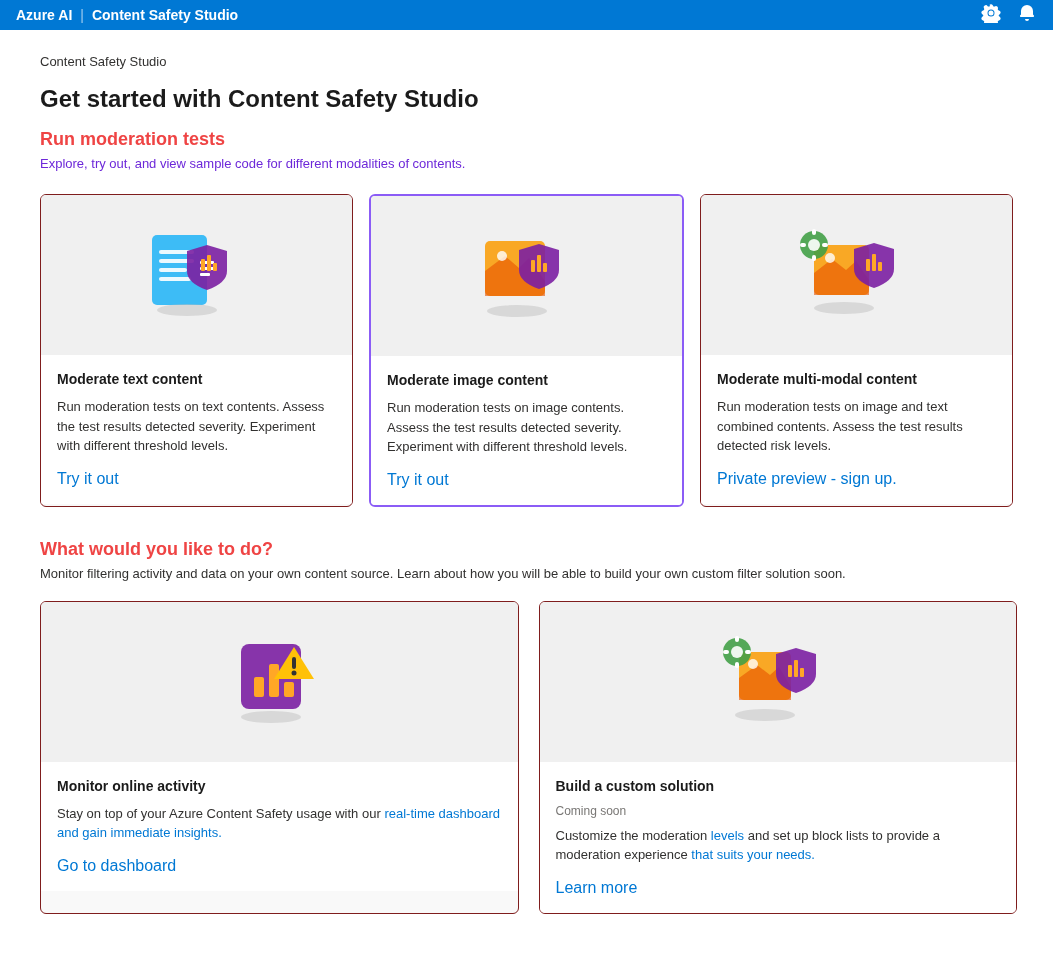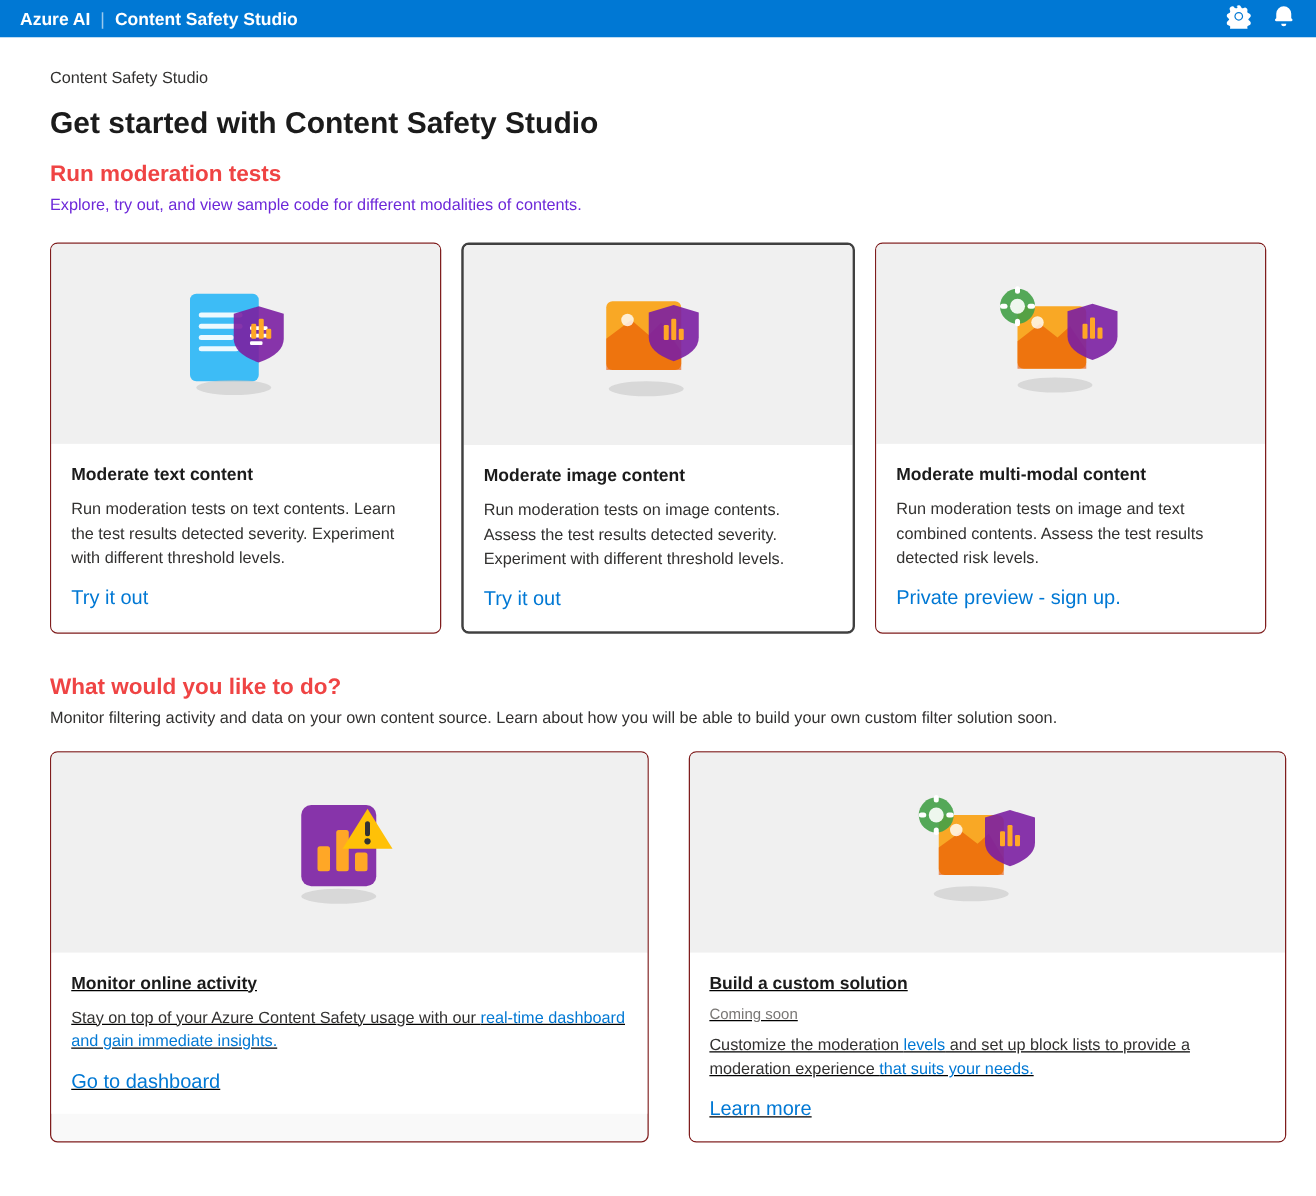--- a/index.html
+++ b/index.html
@@ -82,21 +82,21 @@
       background: #f9f9f9;
       border-radius: 6px;
       flex: 1;
       padding: 0;
       overflow: hidden;
       border: 1px solid #7f1d1d;
       position: relative;
     }
 
     .card.highlighted {
-      border: 2px solid #404040;
+      border: 2px solid #8b5cf6;
     }
 
     .card-image-area {
       background: #f0f0f0;
       height: 160px;
       display: flex;
       align-items: center;
       justify-content: center;
       position: relative;
     }
@@ -121,22 +121,21 @@
     }
 
     .card-desc a {
       color: #0078d4;
       text-decoration: none;
     }
 
     
     .cards-row-2 {
       display: flex;
-      gap: 32px;
-      text-decoration: underline;
+      gap: 20px;
     }
 
     .card-2 {
       flex: 0 0 calc(50% - 8px);
       max-width: calc(50% - 8px);
     }
 
     
     .section2-desc {
       font-size: 13px;
@@ -203,21 +202,21 @@
           <rect x="63" y="52" width="14" height="3" rx="1" fill="white"></rect>
           <rect x="63" y="58" width="10" height="3" rx="1" fill="white"></rect>
 
           <rect x="64" y="44" width="4" height="12" rx="1" fill="#FFA726"></rect>
           <rect x="70" y="40" width="4" height="16" rx="1" fill="#FFA726"></rect>
           <rect x="76" y="48" width="4" height="8" rx="1" fill="#FFA726"></rect>
         </svg>
       </div>
       <div class="card-body">
         <div class="card-title">Moderate text content</div>
-        <p class="card-desc">Run moderation tests on text contents. Learn the test results detected severity. Experiment with different threshold levels.</p>
+        <p class="card-desc">Run moderation tests on text contents. Assess the test results detected severity. Experiment with different threshold levels.</p>
         <a class="card-link" href="#">Try it out</a>
       </div>
     </div>
 
     <div class="card highlighted">
       <div class="card-image-area">
 
         <svg width="120" height="120" viewBox="0 0 120 120" xmlns="http://www.w3.org/2000/svg">
 
           <rect x="18" y="25" width="60" height="55" rx="5" fill="#F9A825"></rect>

